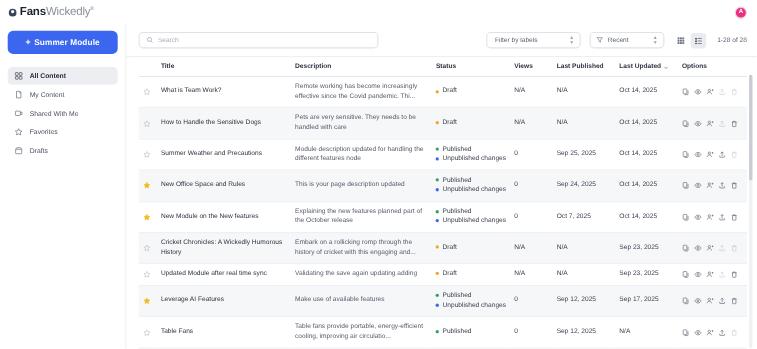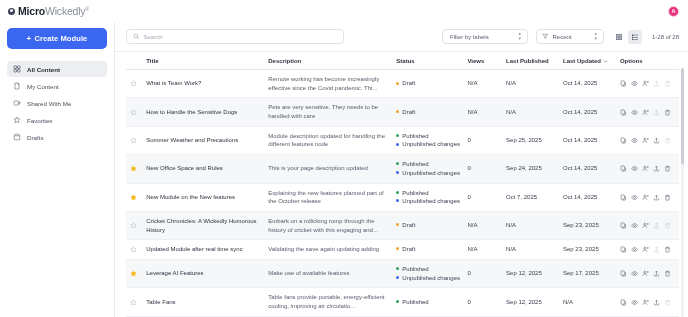--- a/index.html
+++ b/index.html
@@ -173,31 +173,31 @@
   }
 </style>
 </head>
 <body>
 
 <div class="app">
 
   <div class="topbar">
     <div class="brand">
       <span class="brand-mark"></span>
-      <span class="brand-text"><span class="brand-a">Micro</span><span class="brand-b">Wickedly</span><span class="brand-tm">®</span></span>
+      <span class="brand-text"><span class="brand-a">Fans</span><span class="brand-b">Wickedly</span><span class="brand-tm">®</span></span>
     </div>
     <div class="avatar">A</div>
   </div>
 
   <div class="body">
 
     <div class="sidebar">
       <button class="create-btn">
         <span class="create-plus">+</span>
-        <span>Create Module</span>
+        <span>Summer Module</span>
       </button>
 
       <div class="navlist">
 
         <div class="navitem active">
           <span class="navicon">
             <svg viewBox="0 0 16 16" fill="none" stroke="#4b5160" stroke-width="1.4">
               <rect x="2" y="2" width="5" height="5" rx="1"></rect>
                 <rect x="9" y="2" width="5" height="5" rx="1"></rect>
               <rect x="2" y="9" width="5" height="5" rx="1"></rect>

